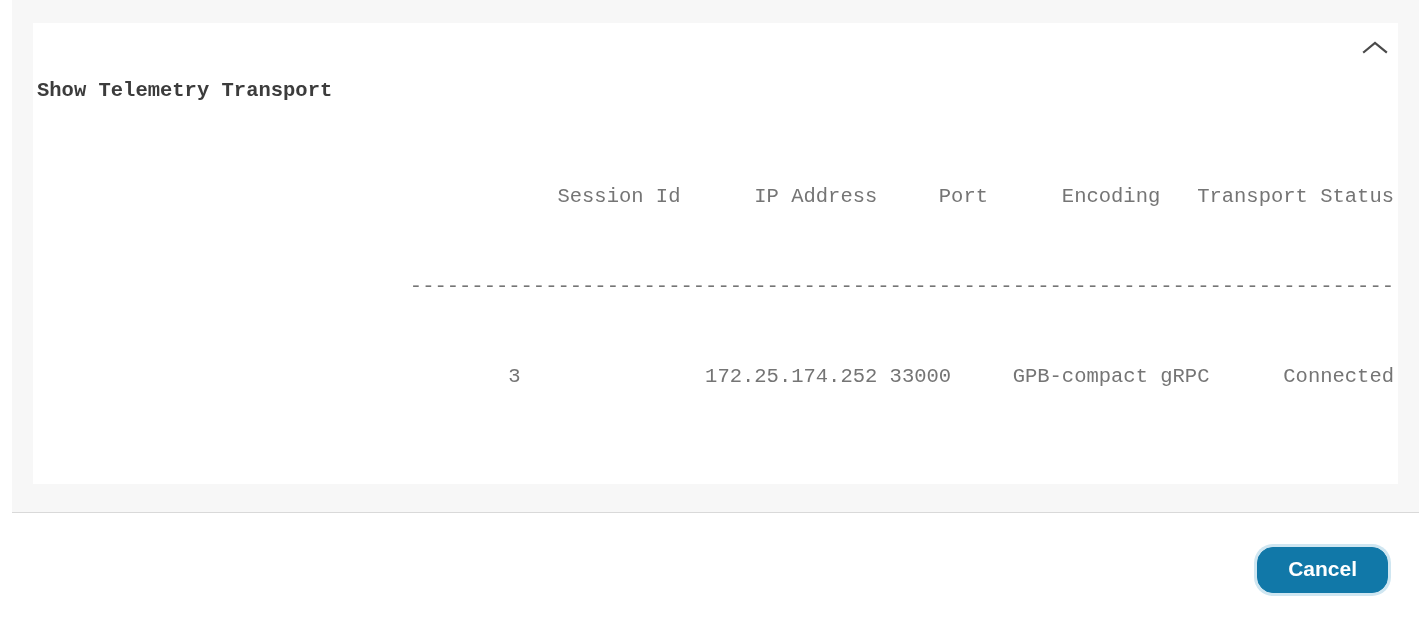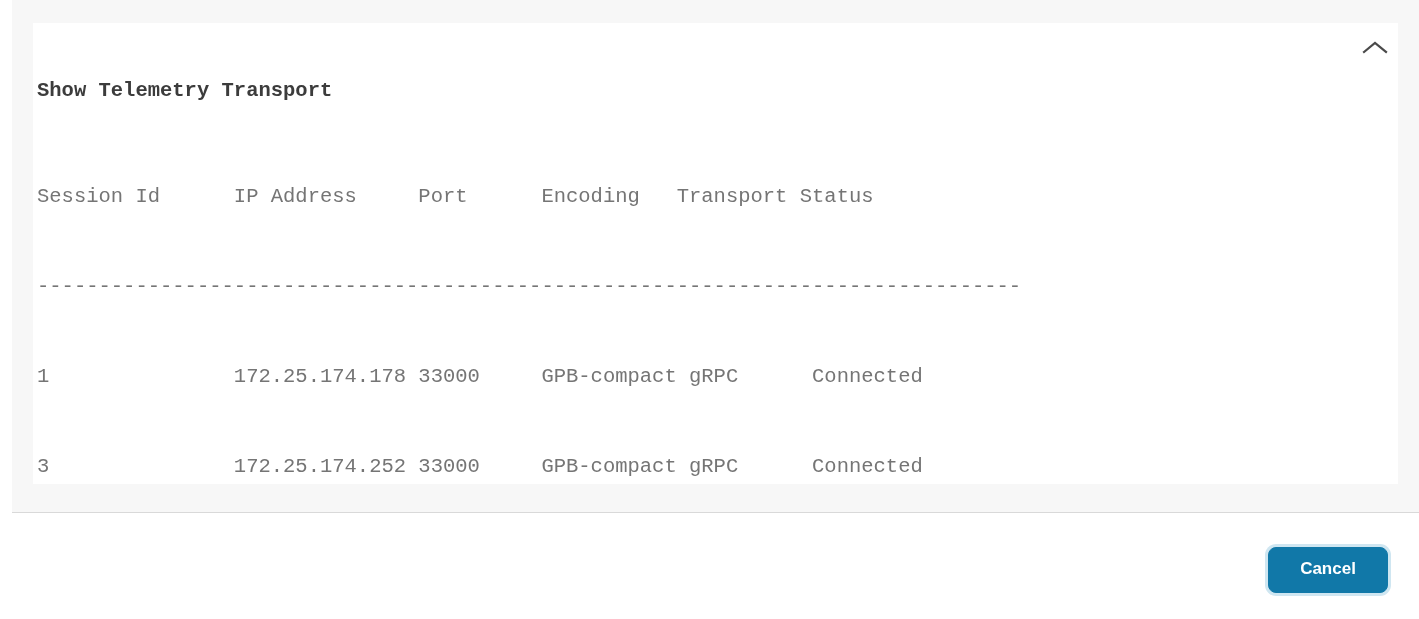--- a/index.html
+++ b/index.html
@@ -82,21 +82,21 @@
     font-family: "Liberation Mono", "DejaVu Sans Mono", monospace;
     font-size: 20.5px;
     font-weight: normal;
     color: #757575;
     line-height: 30px;
     white-space: pre;
     margin: 0;
     tab-size: 4;
   }
 
-  .console-line { white-space: pre; display: block; }
+  .console-line { white-space: pre; display: block; text-align: right; }
 
   .footer {
     position: absolute;
     left: 0px;
     top: 514px;
     width: 1419px;
     height: 105px;
     background: #ffffff;
   }
 
@@ -106,26 +106,26 @@
     top: 33px;
   }
 
   .btn-cancel {
     display: inline-block;
     min-width: 120px;
     padding: 9px 30px 11px 30px;
     background: #1178a8;
     color: #ffffff;
     font-family: "Liberation Sans", sans-serif;
-    font-size: 17px;
+    font-size: 21px;
     font-weight: bold;
     line-height: 24px;
     text-align: center;
     border: 1px solid #1178a8;
-    border-radius: 8px;
+    border-radius: 16px;
     box-shadow: 0 0 0 3px #cfe6f1;
     cursor: pointer;
     outline: none;
   }
 </style>
 </head>
 <body>
 
 <div id="app">
 
@@ -141,21 +141,20 @@
         </span>
       </button>
 
       <div class="console">
 
         <div class="console-title">Show Telemetry Transport</div>
 
         <div class="console-body">
           <span class="console-line">Session Id      IP Address     Port      Encoding   Transport Status</span>
           <span class="console-line">--------------------------------------------------------------------------------</span>
-          <span class="console-line">1               172.25.174.178 33000     GPB-compact gRPC      Connected</span>
           <span class="console-line">3               172.25.174.252 33000     GPB-compact gRPC      Connected</span>
           
           
           
           
           
           
           
         </div>
 

